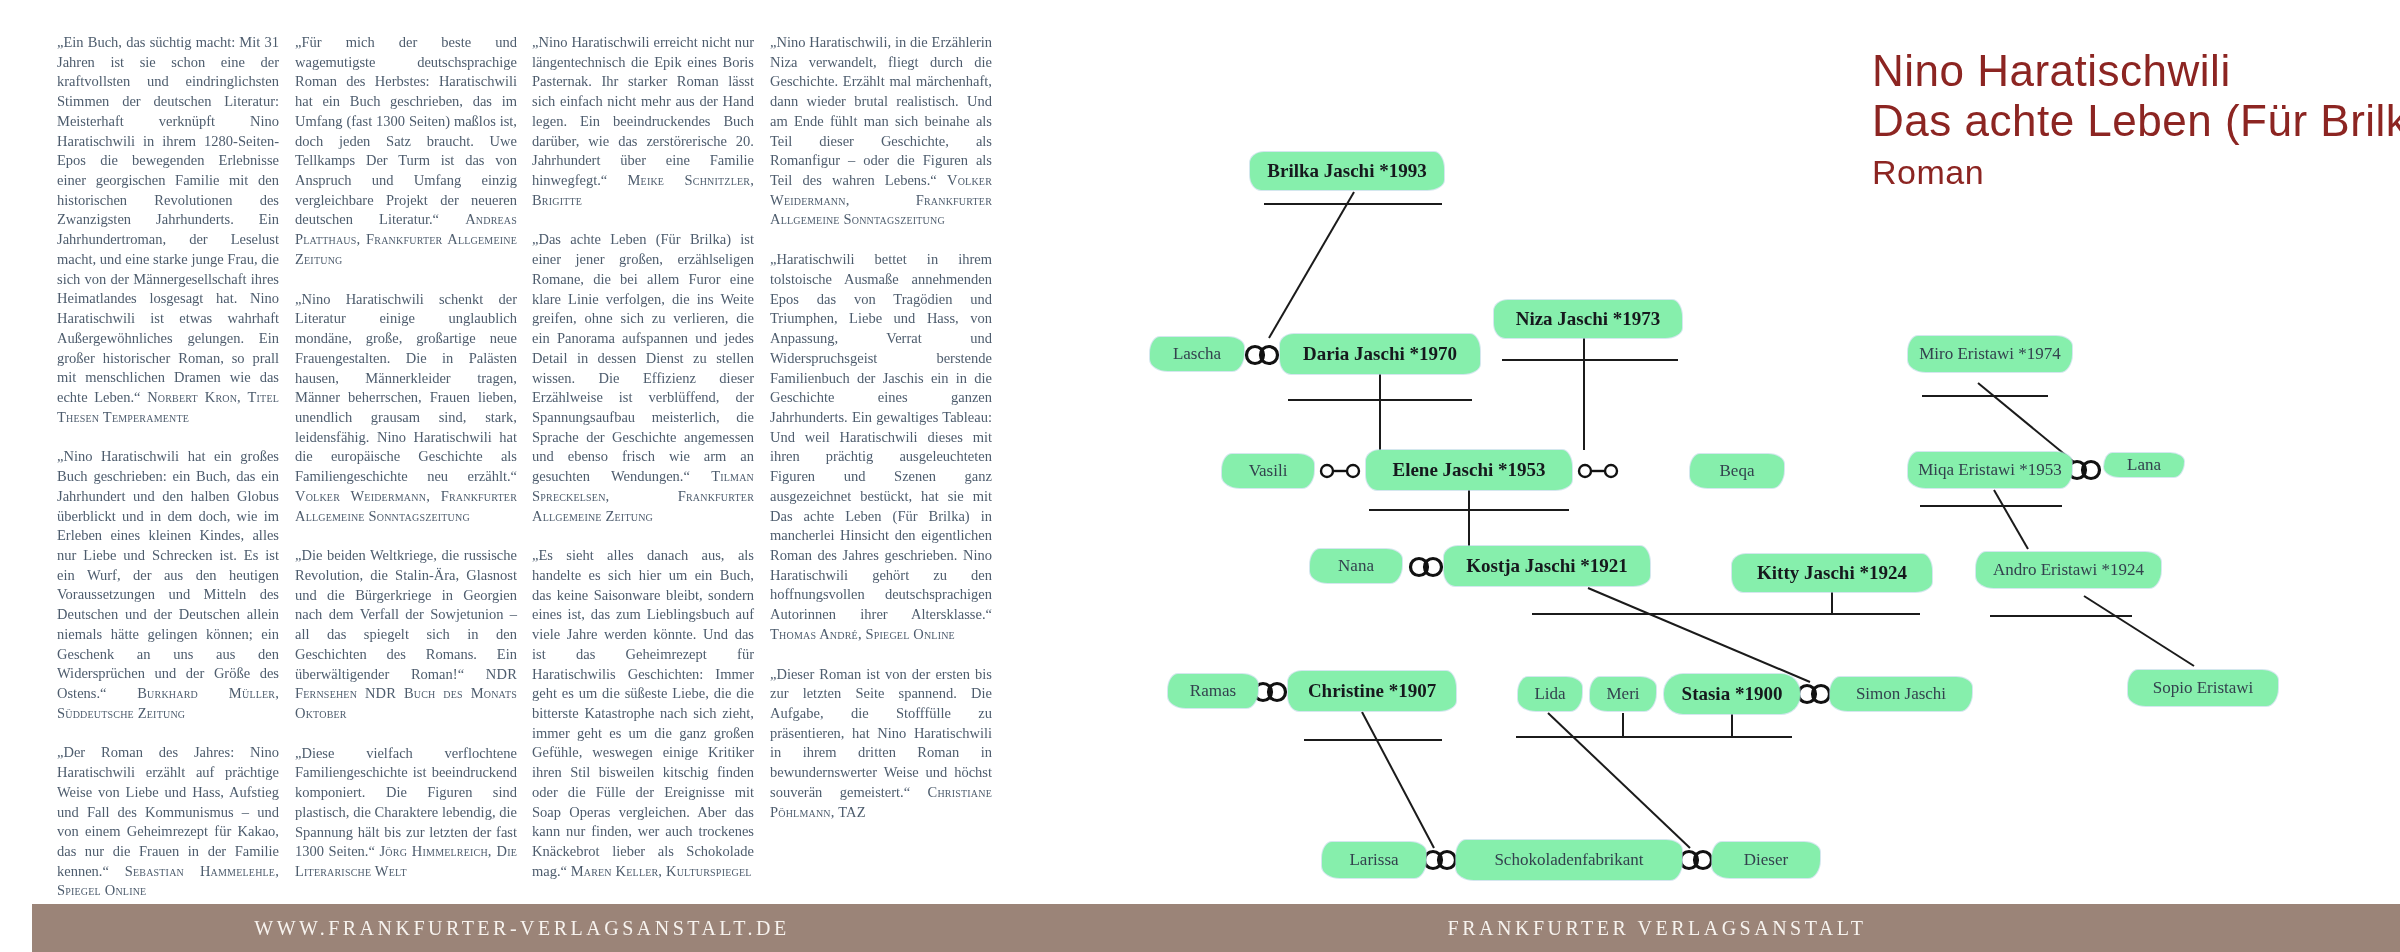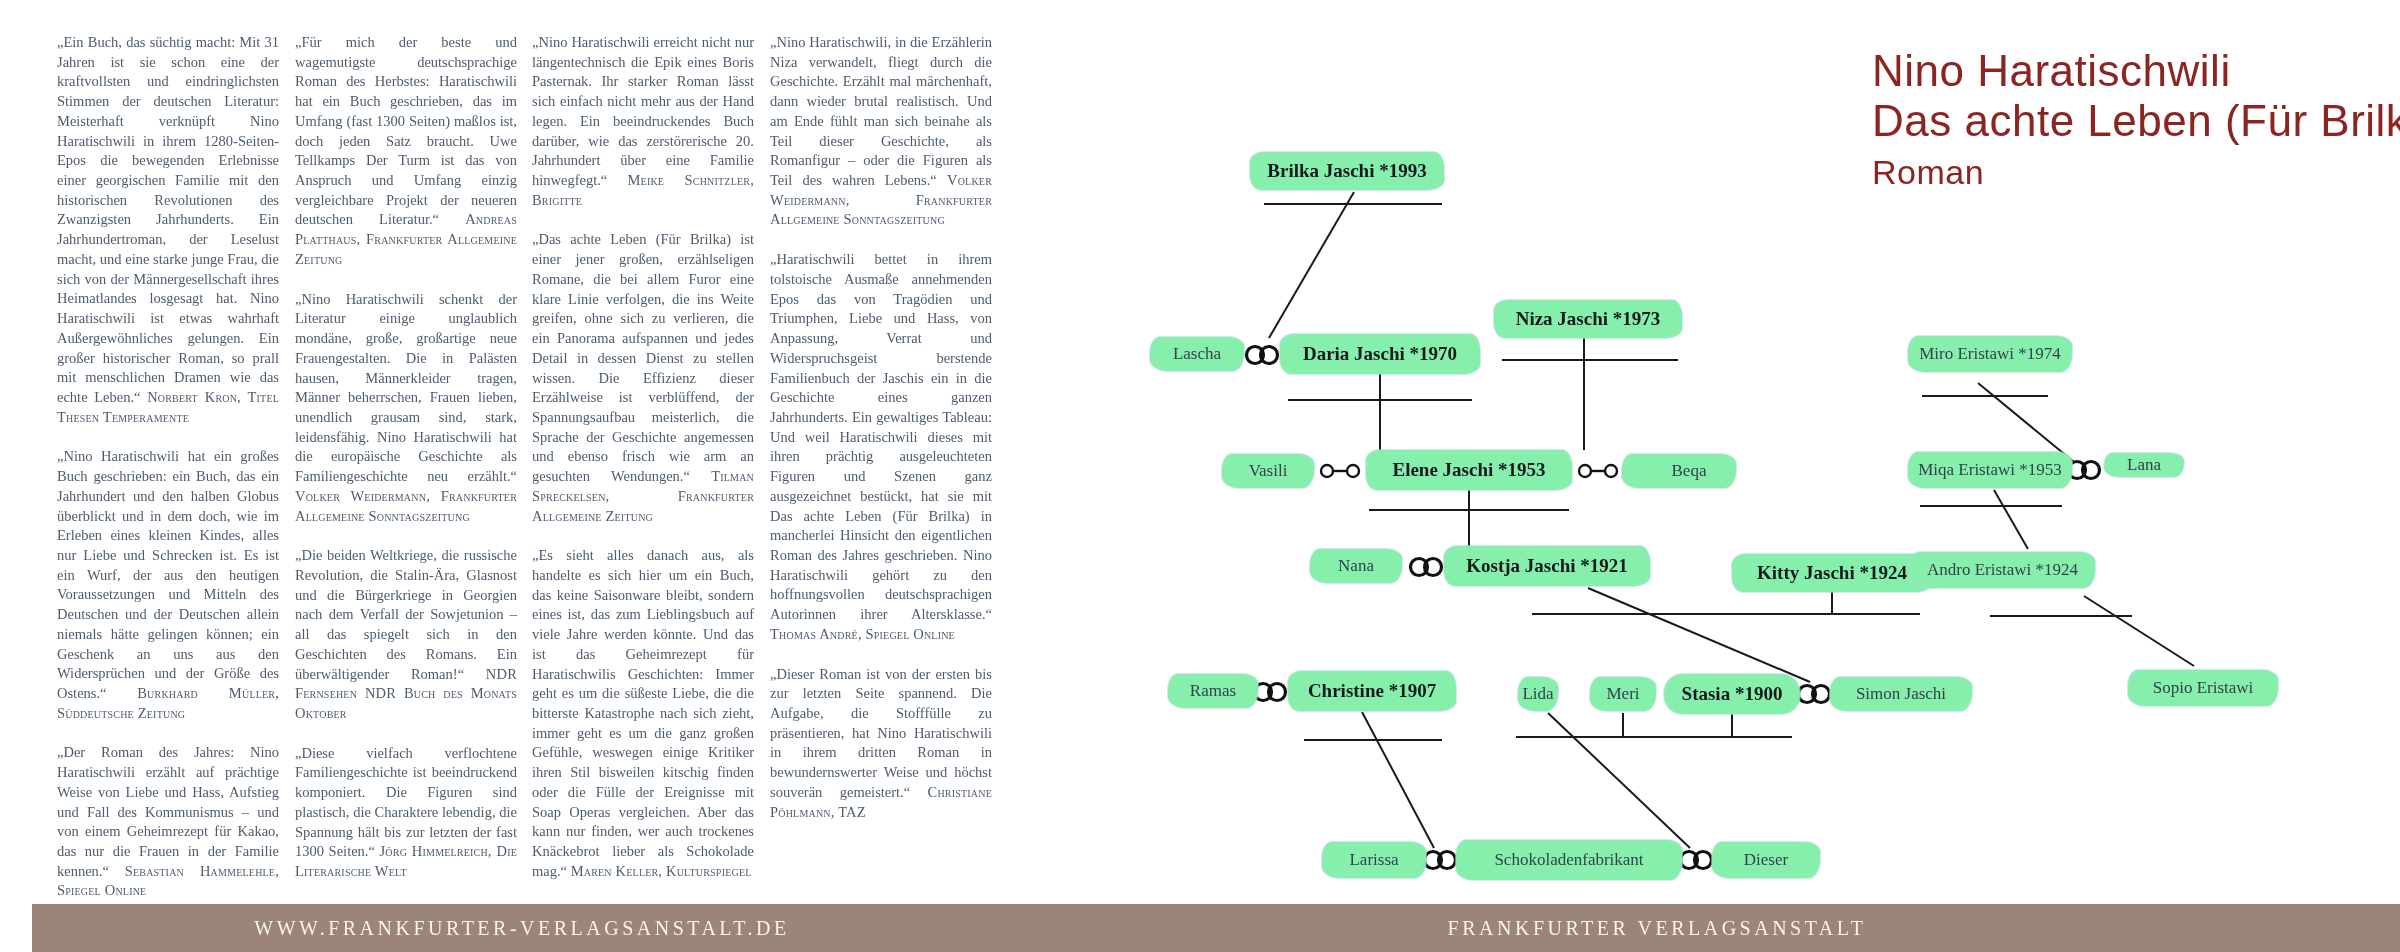--- a/index.html
+++ b/index.html
@@ -150,37 +150,37 @@
         </g>
     </g>
   </svg>
 
   <div class="tnode b" style="left:1218px;top:152px;width:194px;height:38px;">Brilka Jaschi *1993</div>
   <div class="tnode" style="left:1118px;top:337px;width:94px;height:34px;">Lascha</div>
   <div class="tnode b" style="left:1248px;top:334px;width:200px;height:40px;">Daria Jaschi *1970</div>
   <div class="tnode b" style="left:1462px;top:300px;width:188px;height:38px;">Niza Jaschi *1973</div>
   <div class="tnode" style="left:1190px;top:454px;width:92px;height:34px;">Vasili</div>
   <div class="tnode b" style="left:1334px;top:450px;width:206px;height:40px;">Elene Jaschi *1953</div>
-  <div class="tnode" style="left:1590px;top:454px;width:94px;height:34px;padding-left:20px;">Beqa</div>
+  <div class="tnode" style="left:1658px;top:454px;width:94px;height:34px;">Beqa</div>
   <div class="tnode" style="left:1278px;top:549px;width:92px;height:34px;">Nana</div>
   <div class="tnode b" style="left:1412px;top:546px;width:206px;height:40px;">Kostja Jaschi *1921</div>
   <div class="tnode b" style="left:1700px;top:554px;width:200px;height:38px;">Kitty Jaschi *1924</div>
   <div class="tnode" style="left:1136px;top:674px;width:90px;height:34px;">Ramas</div>
   <div class="tnode b" style="left:1256px;top:671px;width:168px;height:40px;">Christine *1907</div>
-  <div class="tnode" style="left:1486px;top:677px;width:40px;height:34px;">Lida</div>
+  <div class="tnode" style="left:1486px;top:677px;width:64px;height:34px;">Lida</div>
   <div class="tnode" style="left:1558px;top:677px;width:66px;height:34px;">Meri</div>
   <div class="tnode b" style="left:1632px;top:674px;width:136px;height:40px;border-radius:19px;">Stasia *1900</div>
   <div class="tnode" style="left:1798px;top:677px;width:142px;height:34px;">Simon Jaschi</div>
   <div class="tnode" style="left:1290px;top:842px;width:104px;height:36px;">Larissa</div>
   <div class="tnode" style="left:1424px;top:840px;width:226px;height:40px;">Schokoladenfabrikant</div>
   <div class="tnode" style="left:1680px;top:842px;width:108px;height:36px;">Dieser</div>
   <div class="tnode" style="left:1876px;top:336px;width:164px;height:36px;">Miro Eristawi *1974</div>
   <div class="tnode" style="left:1876px;top:452px;width:164px;height:36px;">Miqa Eristawi *1953</div>
   <div class="tnode" style="left:2072px;top:453px;width:80px;height:24px;">Lana</div>
-  <div class="tnode" style="left:1878px;top:552px;width:185px;height:36px;">Andro Eristawi *1924</div>
+  <div class="tnode" style="left:1944px;top:552px;width:185px;height:36px;">Andro Eristawi *1924</div>
   <div class="tnode" style="left:2096px;top:670px;width:150px;height:36px;">Sopio Eristawi</div>
 
   <div class="footer-bar">
     <span class="footer-text" style="left:490px;">WWW.FRANKFURTER-VERLAGSANSTALT.DE</span>
     <span class="footer-text" style="left:1625px;">FRANKFURTER VERLAGSANSTALT</span>
   </div>
 
 </div>
 
 </body></html>

